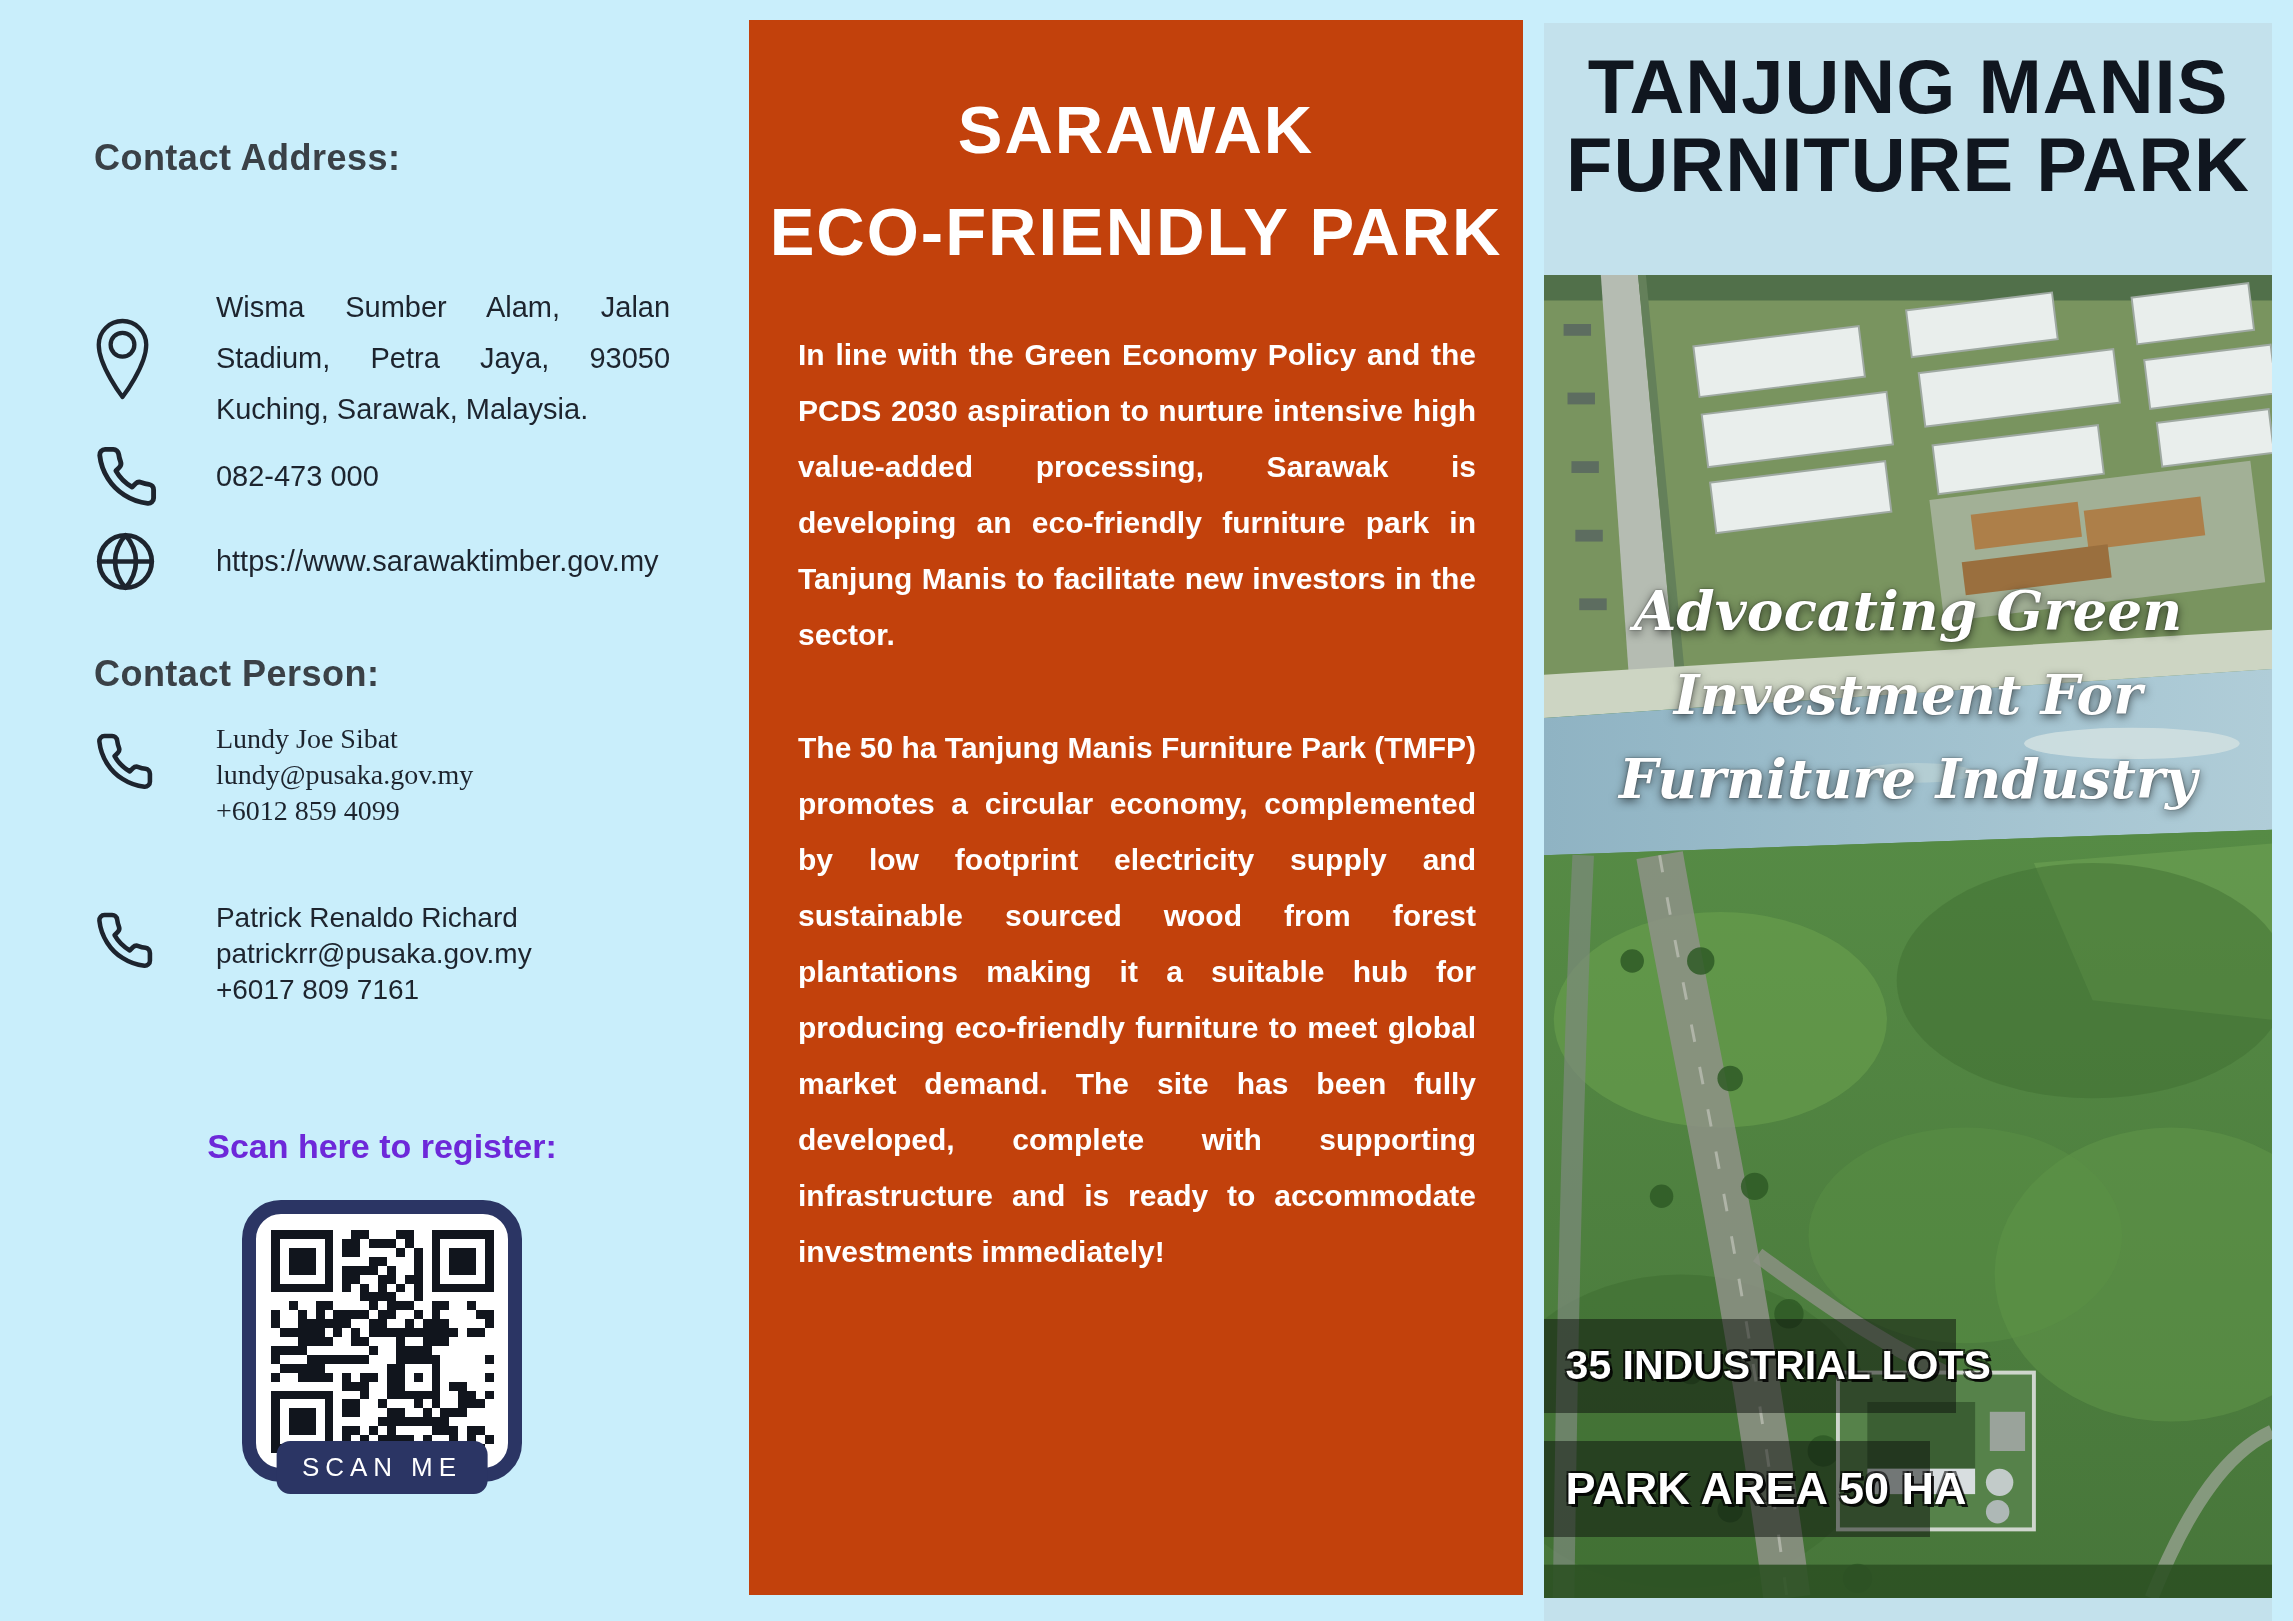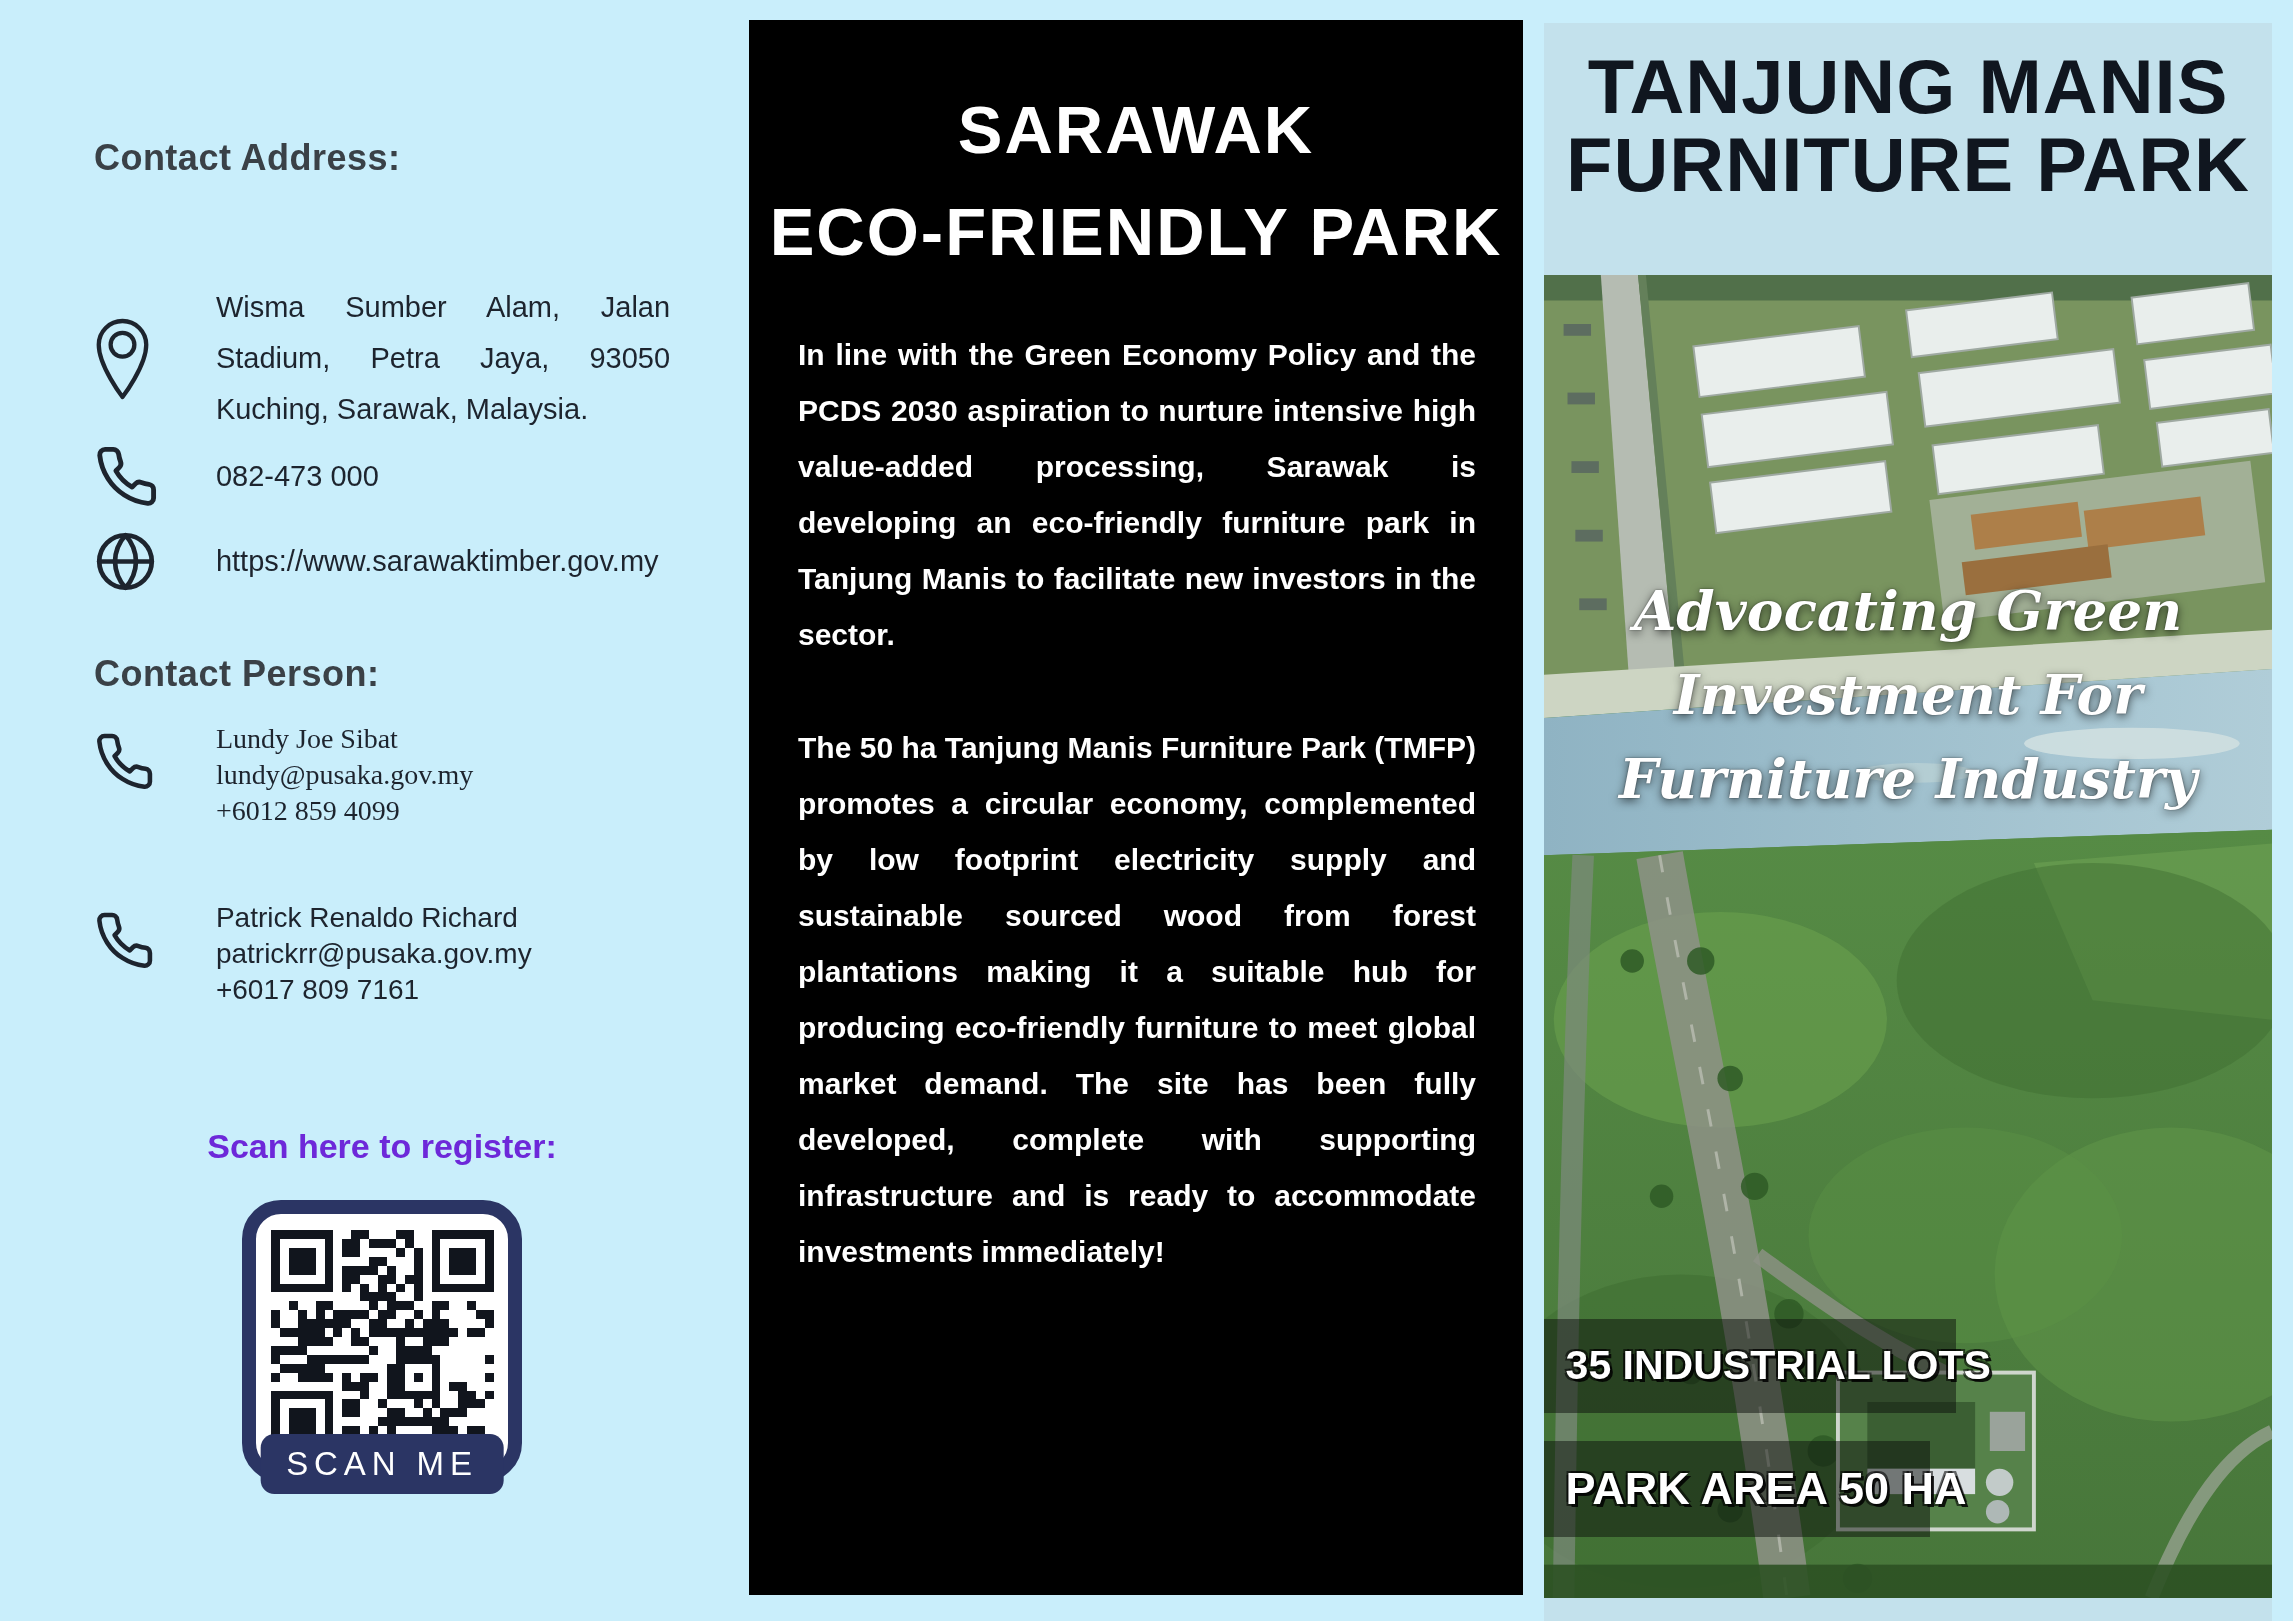--- a/index.html
+++ b/index.html
@@ -40,28 +40,28 @@
   .qr-wrap { position: absolute; top: 1200px; left: 50%; transform: translateX(-50%); }
   .qr-frame {
     position: relative; width: 280px; height: 282px;
     background: #ffffff; border: 14.7px solid #2b3564; border-radius: 39px;
     display: flex; align-items: center; justify-content: center;
   }
   .qr-frame svg { width: 223px; height: 223px; }
   .qr-pill {
     position: absolute; left: 50%; bottom: -25.5px; transform: translateX(-50%);
     background: #2b3564; color: #ffffff; border-radius: 13.7px;
-    padding: 10.8px 25.5px; font-size: 33px; letter-spacing: 5.9px; white-space: nowrap;
+    padding: 10.8px 25.5px; font-size: 26px; letter-spacing: 5.9px; white-space: nowrap;
     font-weight: 400;
   }
 
   
   .panel-middle {
     position: absolute; left: 749px; top: 19.6px; width: 774px; height: 1575px;
-    background: #000000; color: #ffffff;
+    background: #c2410c; color: #ffffff;
   }
   .m-title { text-align: center; font-weight: bold; letter-spacing: 2px; }
   .m-title.l1 { margin-top: 71px; font-size: 67px; }
   .m-title.l2 { margin-top: 25.5px; font-size: 67px; }
   .m-para {
     margin: 57px 47px 0 49px;
     font-size: 30px; font-weight: bold; line-height: 56px;
     text-align: justify;
   }
 

